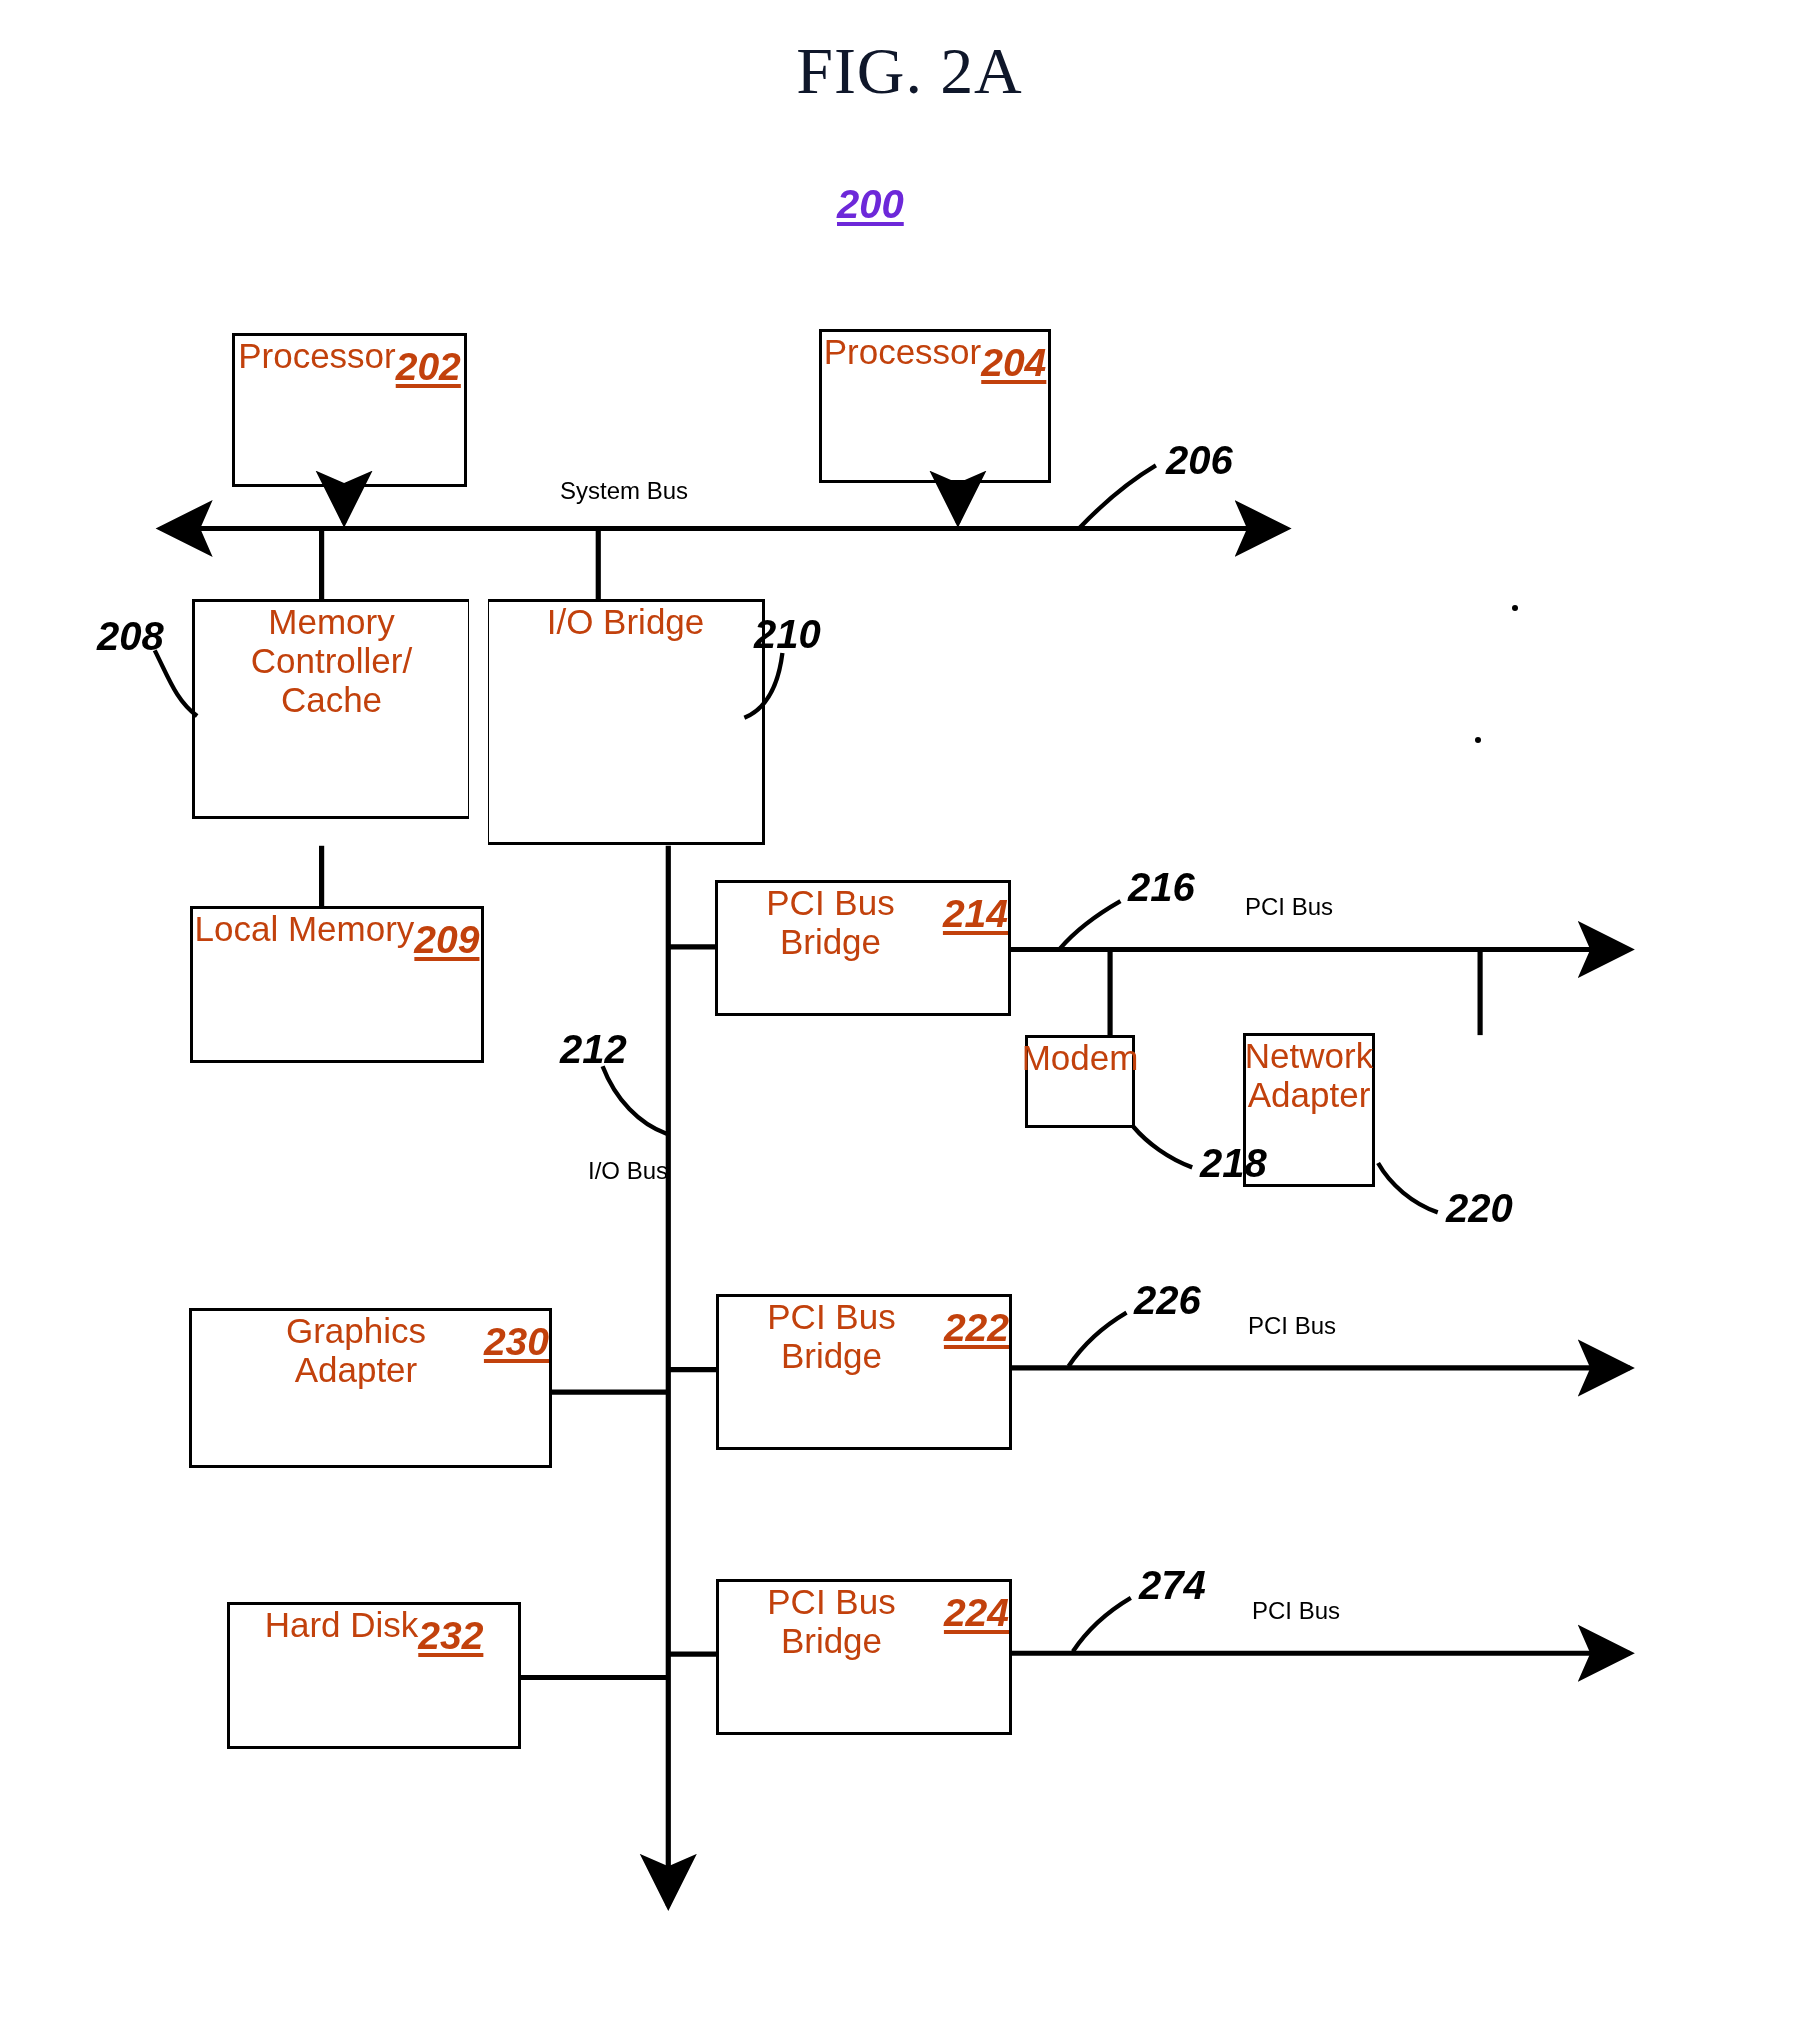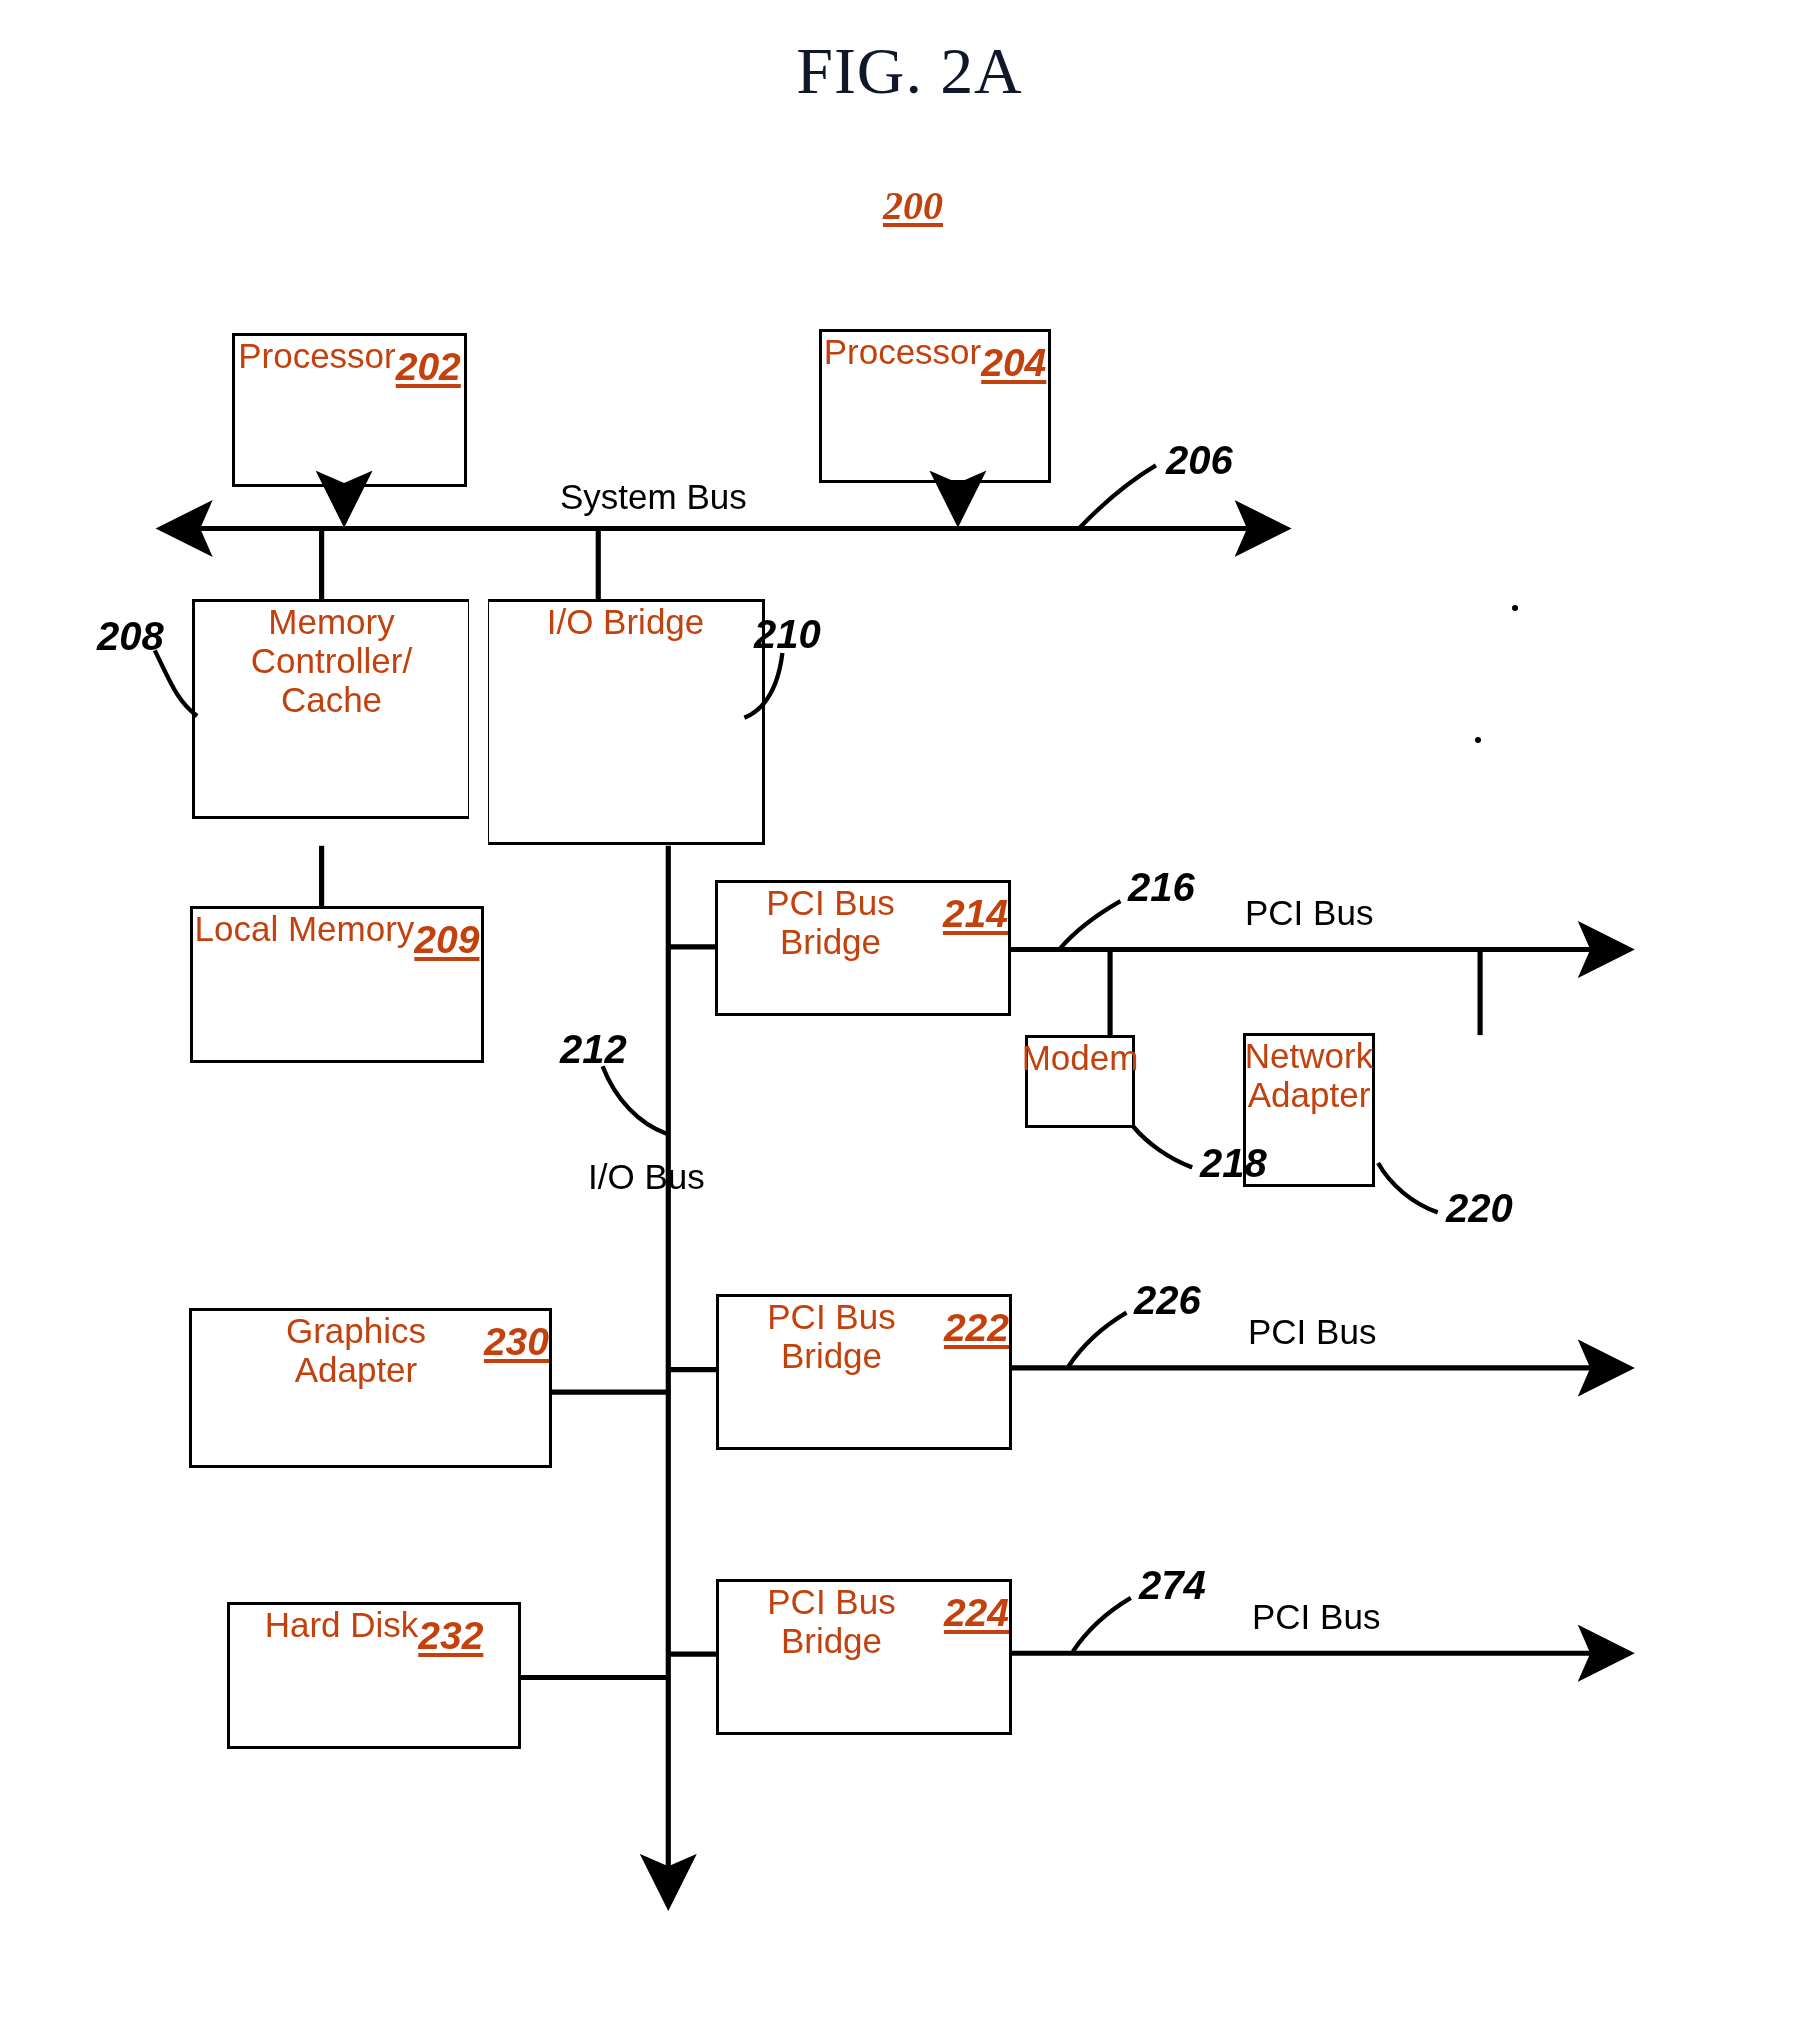--- a/index.html
+++ b/index.html
@@ -22,30 +22,29 @@
     top: 33px;
     width: 1819px;
     text-align: center;
     font-family: "Liberation Serif", serif;
     font-size: 66px;
     color: #0f172a;
     letter-spacing: 0.9px;
   }
   .refnum {
     position: absolute;
-    font-family: Liberation Serif, serif;
+    font-family: Liberation Sans, sans-serif;
     font-weight: bold;
     font-style: italic;
     font-size: 40px;
-    color: #c2410c;
+    color: #6d28d9;
     text-decoration: underline;
     text-underline-offset: 3.5px;
     text-decoration-thickness: 3.5px;
     white-space: nowrap;
-    margin-left: 46px;
   }
   .leadernum {
     position: absolute;
     font-family: "Liberation Sans", sans-serif;
     font-weight: bold;
     font-style: italic;
     font-size: 40px;
     color: #000;
     white-space: nowrap;
   }
@@ -72,21 +71,21 @@
     font-style: italic;
     font-size: 39px;
     text-decoration: underline;
     text-underline-offset: 4.3px;
     text-decoration-thickness: 3.5px;
     margin-top: 8.6px;
   }
   .buslabel {
     position: absolute;
     font-family: "Liberation Sans", sans-serif;
-    font-size: 35px;
+    font-size: 24px;
     color: #000;
     white-space: nowrap;
   }
   svg.overlay {
     position: absolute;
     left: 0;
     top: 0;
     width: 1819px;
     height: 2027px;
     pointer-events: none;

